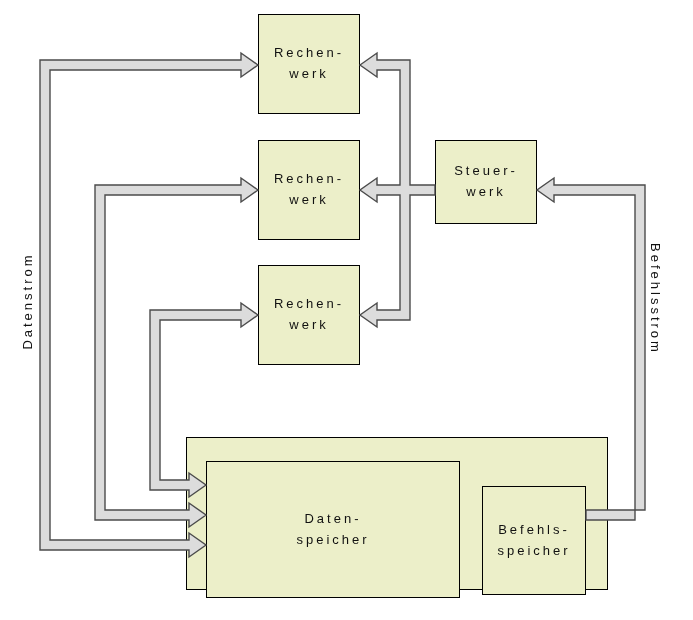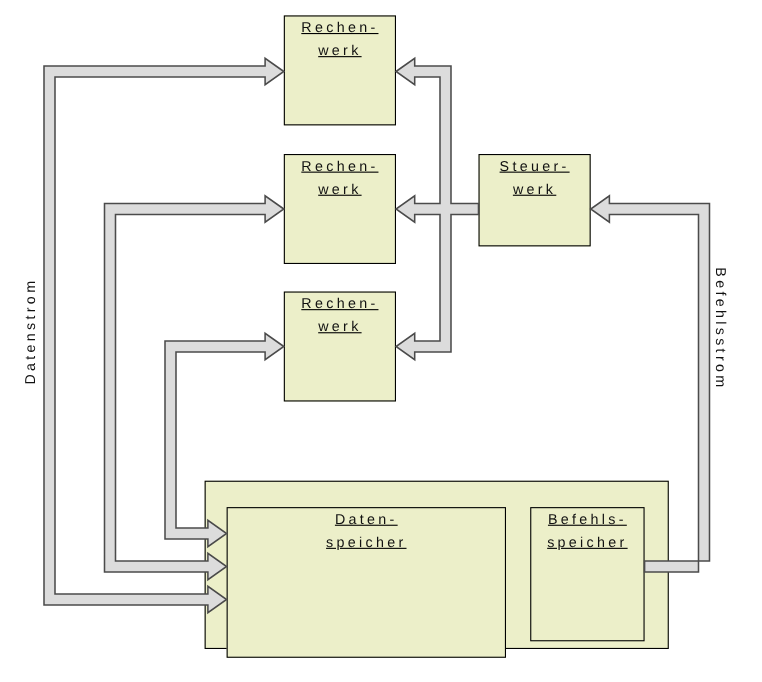--- a/index.html
+++ b/index.html
@@ -26,39 +26,38 @@
     stroke: var(--arrow-outline, #4b4b4b);
     stroke-width: 1.4;
     stroke-linejoin: miter;
   }
   .node {
     position: absolute;
     box-sizing: border-box;
     background: var(--node-fill, #ecefc9);
     border: 1px solid var(--node-border, #000000);
     display: flex;
-    align-items: flex-start;
+    align-items: center;
     justify-content: center;
-    text-decoration: underline;
   }
   .node-label {
     white-space: pre-line;
     text-align: center;
     font-size: 13px;
     line-height: 1.6;
     letter-spacing: 3px;
     color: #111111;
   }
   .node-rw1 { left: 258px; top: 14px;  width: 102px; height: 100px; z-index: 2; }
   .node-rw2 { left: 258px; top: 140px; width: 102px; height: 100px; z-index: 2; }
   .node-rw3 { left: 258px; top: 265px; width: 102px; height: 100px; z-index: 2; }
   .node-sw  { left: 435px; top: 140px; width: 102px; height: 84px; z-index: 2; }
   .node-mem { left: 186px; top: 437px; width: 422px; height: 153px; z-index: 1; }
   .node-ds  { left: 206px; top: 461px; width: 254px; height: 137px; z-index: 2; }
-  .node-bs  { left: 482px; top: 461px; width: 104px; height: 122px; z-index: 2; }
+  .node-bs  { left: 482px; top: 486px; width: 104px; height: 109px; z-index: 2; }
   svg.edges-layer { z-index: 3; }
   .stream-label {
     position: absolute;
     width: 200px;
     height: 20px;
     text-align: center;
     font-size: 13px;
     letter-spacing: 3px;
     color: #111111;
     z-index: 1;

